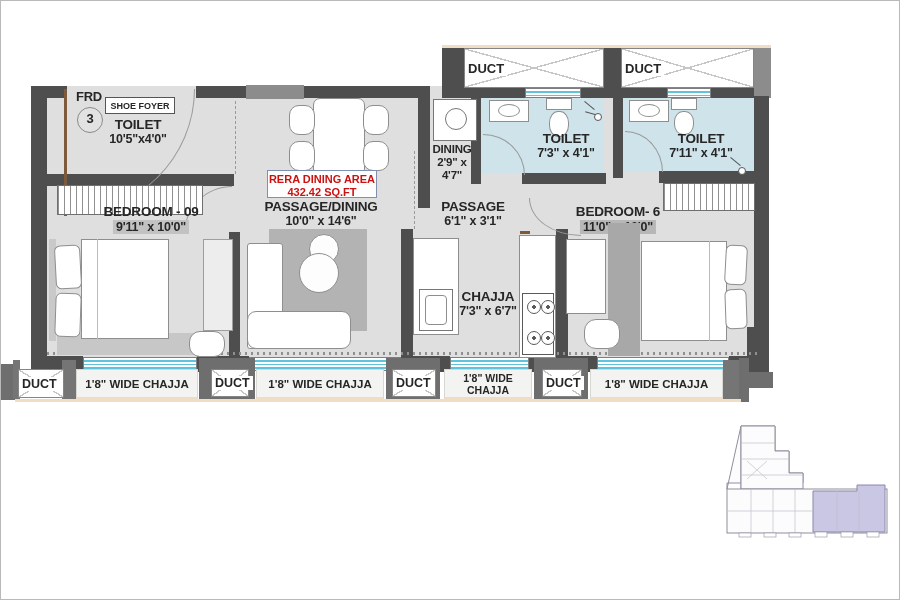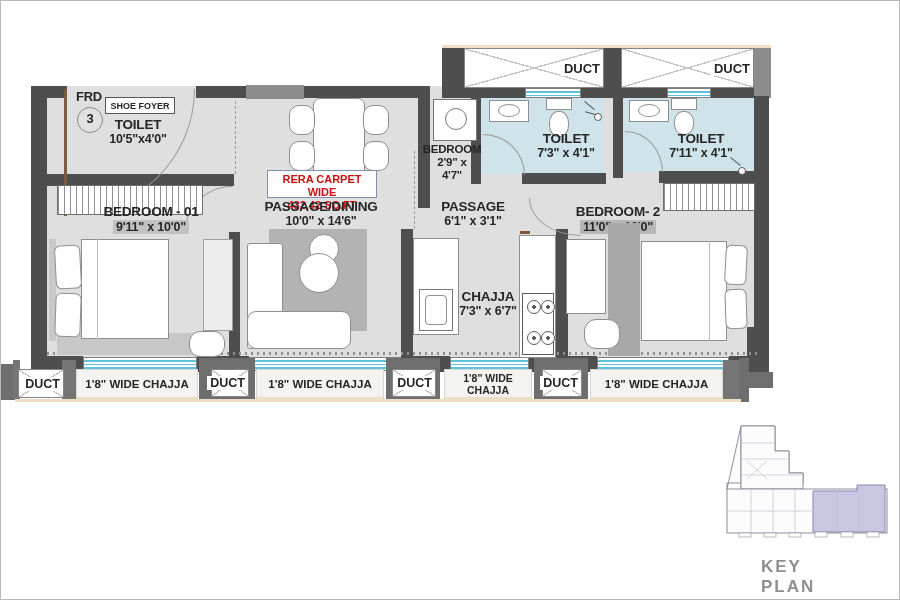--- a/index.html
+++ b/index.html
@@ -14,21 +14,21 @@
        letter-spacing:-0.2px;white-space:nowrap;transform:translateX(-50%);}
   .s14{font-size:13.5px}.s13{font-size:13px}.s12{font-size:12.5px}.s11{font-size:11.5px}
   .s10{font-size:10.5px}.s9{font-size:9px}
   .chip{background:#c2c2c2;padding:0 3px;}
   .furn{position:absolute;background:#fff;border:1px solid #8e8e8e;box-sizing:border-box;}
   .xbox{position:absolute;box-sizing:border-box;border:1.5px solid #858585;
     background:
       linear-gradient(to top right, transparent calc(50% - 0.7px), #c6c6c6 calc(50% - 0.7px), #c6c6c6 calc(50% + 0.7px), transparent calc(50% + 0.7px)),
       linear-gradient(to bottom right, transparent calc(50% - 0.7px), #c6c6c6 calc(50% - 0.7px), #c6c6c6 calc(50% + 0.7px), transparent calc(50% + 0.7px)),
       #ffffff;
-    display:flex;align-items:center;justify-content:flex-end;}
+    display:flex;align-items:center;justify-content:flex-start;}
   .xbox span{background:#fff;padding:0 3px;font-weight:700;color:#262626;}
   .window{position:absolute;box-sizing:border-box;border:1px solid #7e7e7e;
     background:repeating-linear-gradient(180deg,#ffffff 0 2px,#5fc3dc 2px 3.6px);}
   .wardrobe{position:absolute;box-sizing:border-box;border:1px solid #6f6f6f;
     background:repeating-linear-gradient(90deg,#909090 0 1px,#ffffff 1px 6px);}
   .dash{position:absolute;width:0;border-left:1px dashed #9a9a9a;}
   .arc{position:absolute;border:0 solid #9a9a9a;box-sizing:border-box;}
   .arc-tl{border-bottom-right-radius:100%;border-right-width:1px;border-bottom-width:1px;}
   .arc-tr{border-bottom-left-radius:100%;border-left-width:1px;border-bottom-width:1px;}
   .arc-bl{border-top-right-radius:100%;border-top-width:1px;border-right-width:1px;}
@@ -121,46 +121,46 @@
   </div>
   <div class="lbl s14" style="left:137px;top:116px;">TOILET</div>
   <div class="lbl s12" style="left:137px;top:131px;">10'5"x4'0"</div>
 
   <div class="furn" style="left:312px;top:97px;width:52px;height:78px;border-radius:7px;"></div>
   <div class="furn" style="left:288px;top:104px;width:26px;height:30px;border-radius:10px;"></div>
   <div class="furn" style="left:288px;top:140px;width:26px;height:30px;border-radius:10px;"></div>
   <div class="furn" style="left:362px;top:104px;width:26px;height:30px;border-radius:10px;"></div>
   <div class="furn" style="left:362px;top:140px;width:26px;height:30px;border-radius:10px;"></div>
   <div class="rera" style="left:266px;top:169px;width:110px;height:28px;">
-    <div>RERA CARPET WIDE</div>
+    <div>RERA DINING AREA</div>
     <div>432.42 SQ.FT</div>
   </div>
   <div class="lbl s14" style="left:320px;top:198px;">PASSAGE/DINING</div>
   <div class="lbl s12" style="left:320px;top:213px;">10'0" x 14'6"</div>
   <div class="abs" style="left:268px;top:228px;width:98px;height:102px;background:#b3b3b3;"></div>
   <div class="circ" style="left:308px;top:233px;width:30px;height:30px;background:#fdfdfd;"></div>
   <div class="circ" style="left:298px;top:252px;width:40px;height:40px;background:#fdfdfd;"></div>
   <div class="furn" style="left:246px;top:242px;width:36px;height:106px;border-radius:3px;"></div>
   <div class="furn" style="left:246px;top:310px;width:104px;height:38px;border-radius:9px;"></div>
 
   <div class="wardrobe" style="left:56px;top:184px;width:146px;height:30px;"></div>
-  <div class="lbl s14" style="left:150px;top:203px;">BEDROOM - 01</div>
+  <div class="lbl s14" style="left:150px;top:203px;">BEDROOM - 09</div>
   <div class="lbl s12 chip" style="left:150px;top:219px;">9'11" x 10'0"</div>
   <div class="abs" style="left:56px;top:332px;width:148px;height:22px;background:#c7c7c7;"></div>
   <div class="abs" style="left:48px;top:238px;width:7px;height:102px;background:#c9c9c9;"></div>
   <div class="furn" style="left:80px;top:238px;width:88px;height:100px;"></div>
   <div class="abs" style="left:96px;top:238px;width:1px;height:100px;background:#bbb;"></div>
   <div class="furn" style="left:54px;top:244px;width:26px;height:44px;border-radius:6px;transform:rotate(-3deg);"></div>
   <div class="furn" style="left:54px;top:292px;width:26px;height:44px;border-radius:6px;transform:rotate(2deg);"></div>
   <div class="furn" style="left:202px;top:238px;width:30px;height:92px;background:#ededed;border-color:#9e9e9e;"></div>
   <div class="furn" style="left:188px;top:330px;width:36px;height:26px;border-radius:11px;"></div>
 
   <div class="furn" style="left:432px;top:98px;width:44px;height:42px;border-color:#777;"></div>
   <div class="circ" style="left:444px;top:107px;width:22px;height:22px;border-color:#777;"></div>
-  <div class="lbl s11" style="left:451px;top:142px;">BEDROOM</div>
+  <div class="lbl s11" style="left:451px;top:142px;">DINING</div>
   <div class="lbl s11" style="left:451px;top:155px;">2'9" x</div>
   <div class="lbl s11" style="left:451px;top:168px;">4'7"</div>
 
   <div class="furn" style="left:488px;top:99px;width:40px;height:22px;"></div>
   <div class="circ" style="left:497px;top:103px;width:22px;height:13px;border-radius:50%;"></div>
   <div class="furn" style="left:545px;top:97px;width:26px;height:12px;"></div>
   <div class="furn" style="left:548px;top:110px;width:20px;height:26px;border-radius:45%;"></div>
   <div class="shline" style="left:582px;top:104px;transform:rotate(40deg);"></div>
   <div class="shline" style="left:584px;top:112px;transform:rotate(15deg);"></div>
   <div class="circ" style="left:593px;top:112px;width:8px;height:8px;border-color:#555;"></div>
@@ -185,21 +185,21 @@
   <div class="furn" style="left:518px;top:234px;width:37px;height:123px;"></div>
   <div class="furn" style="left:521px;top:292px;width:32px;height:62px;border-color:#5a5a5a;"></div>
   <div class="burner" style="left:526px;top:299px;"></div>
   <div class="burner" style="left:540px;top:299px;"></div>
   <div class="burner" style="left:526px;top:330px;"></div>
   <div class="burner" style="left:540px;top:330px;"></div>
   <div class="lbl s14" style="left:487px;top:288px;">CHAJJA</div>
   <div class="lbl s12" style="left:487px;top:303px;">7'3" x 6'7"</div>
 
   <div class="wardrobe" style="left:662px;top:182px;width:92px;height:28px;"></div>
-  <div class="lbl s14" style="left:617px;top:203px;">BEDROOM- 2</div>
+  <div class="lbl s14" style="left:617px;top:203px;">BEDROOM- 6</div>
   <div class="lbl s12 chip" style="left:617px;top:219px;background:#b7b7b7;">11'0" x 10'0"</div>
   <div class="abs" style="left:607px;top:222px;width:32px;height:133px;background:#a8a8a8;"></div>
   <div class="furn" style="left:565px;top:238px;width:40px;height:75px;"></div>
   <div class="furn" style="left:583px;top:318px;width:36px;height:30px;border-radius:12px;"></div>
   <div class="furn" style="left:640px;top:240px;width:86px;height:100px;"></div>
   <div class="abs" style="left:708px;top:240px;width:1px;height:100px;background:#bbb;"></div>
   <div class="furn" style="left:724px;top:244px;width:22px;height:40px;border-radius:6px;transform:rotate(3deg);"></div>
   <div class="furn" style="left:724px;top:288px;width:22px;height:40px;border-radius:6px;transform:rotate(-2deg);"></div>
 
   <div class="abs" style="left:0px;top:363px;width:14px;height:36px;background:#6e6e6e;"></div>
@@ -260,15 +260,14 @@
     </g>
     <g fill="#ffffff" stroke="#9a9aaa" stroke-width="0.7">
       <rect x="28" y="112" width="12" height="4"></rect>
         <rect x="53" y="112" width="12" height="4"></rect>
       <rect x="78" y="112" width="12" height="4"></rect>
         <rect x="104" y="111" width="12" height="5"></rect>
       <rect x="130" y="111" width="12" height="5"></rect>
         <rect x="156" y="111" width="12" height="5"></rect>
     </g>
   </svg>
-  <div class="keycap" style="left:806px;top:556px;">KEY PLAN</div>
 
 </div>
 
 </body></html>

